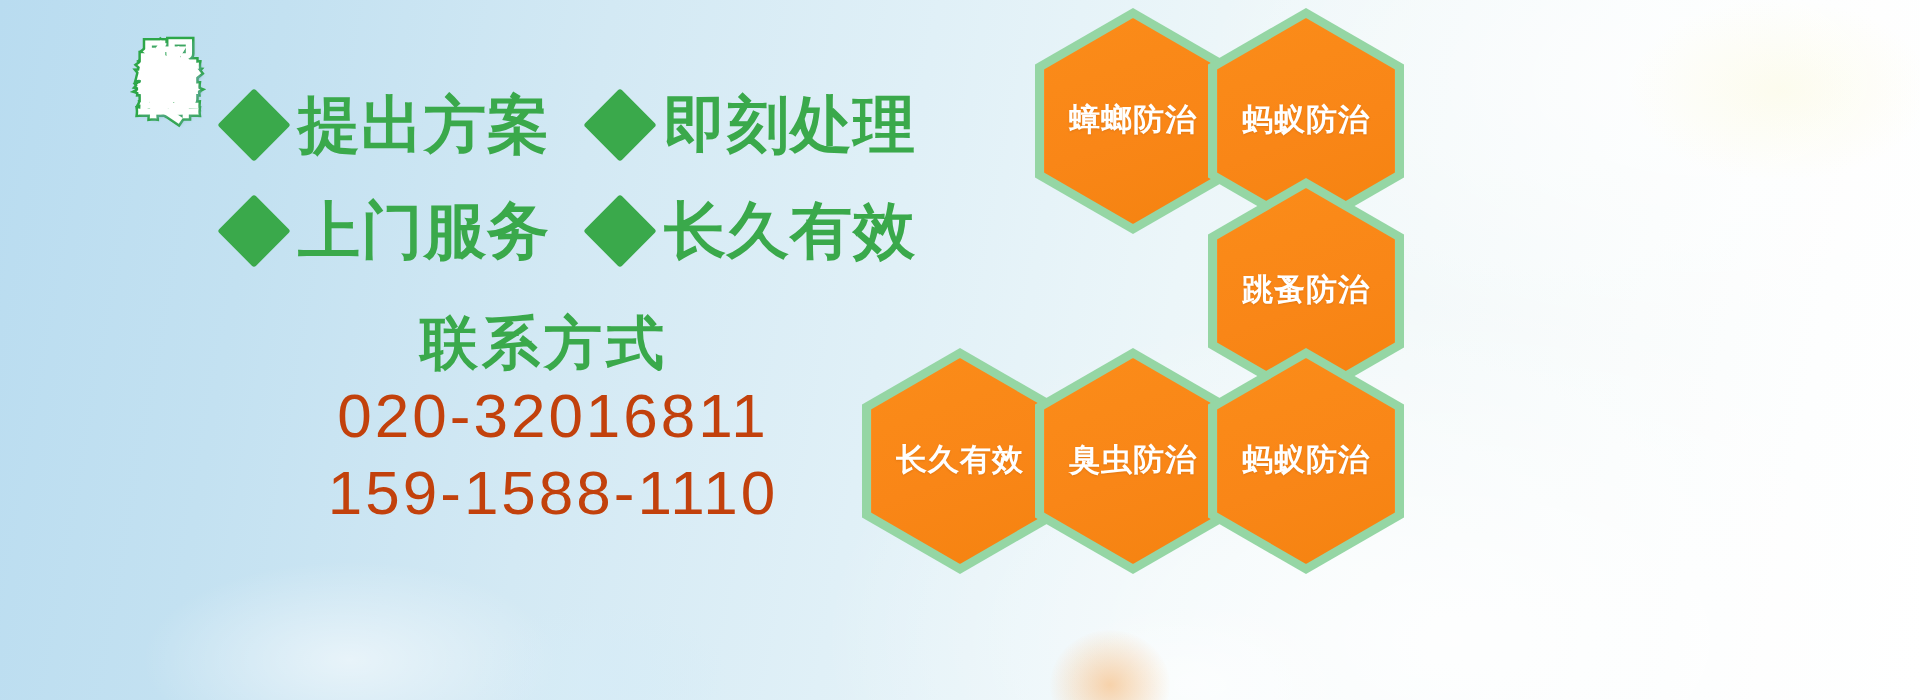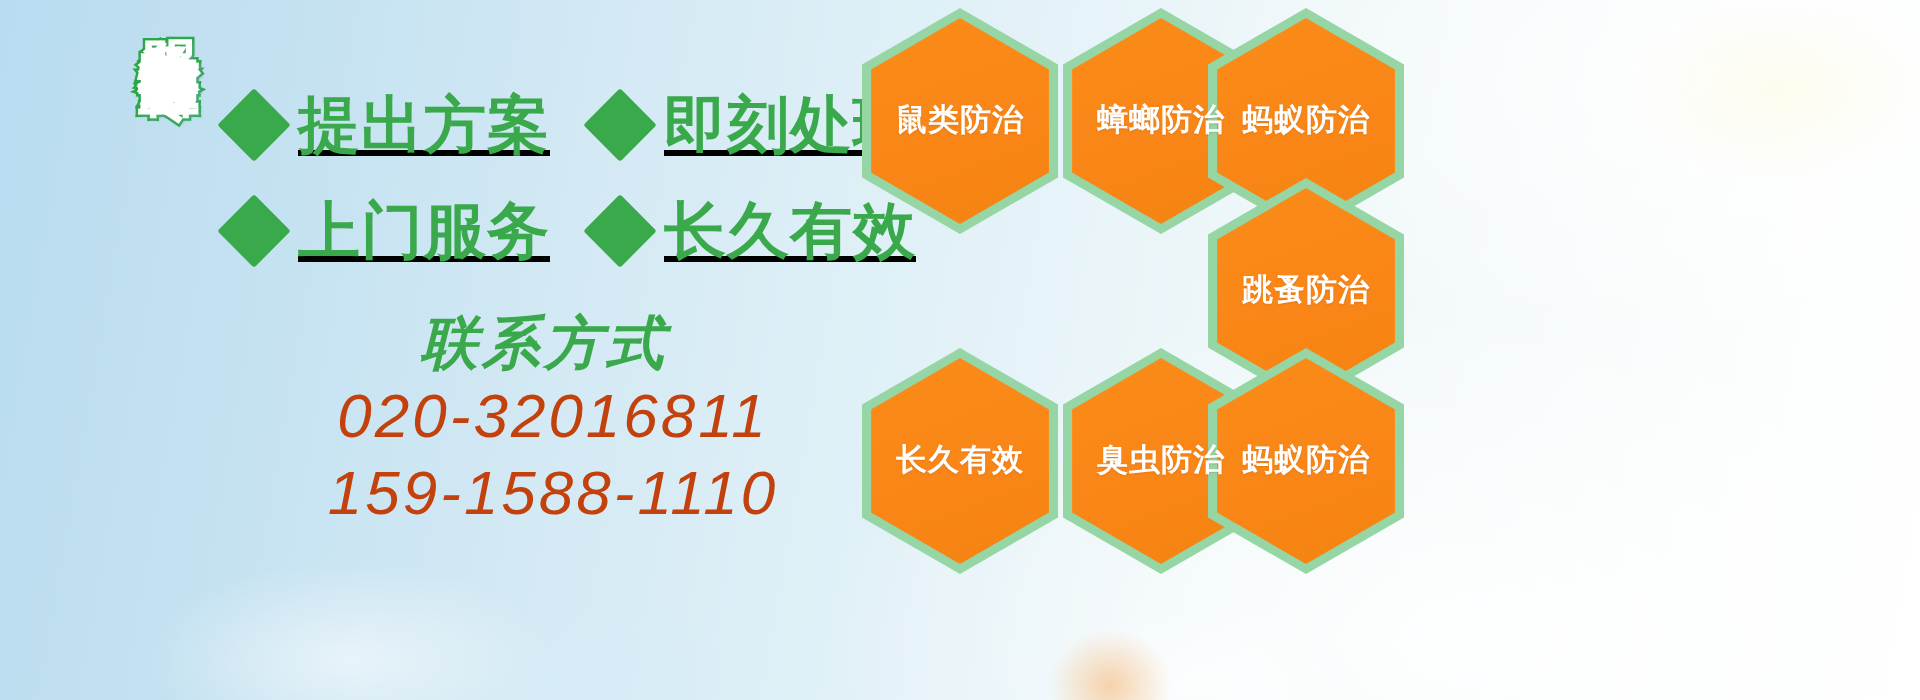--- a/index.html
+++ b/index.html
@@ -48,21 +48,20 @@
       0 0 1px #2fa84a, 0 0 2px rgba(47,168,74,.55),
       2px 2px 3px rgba(120,170,190,.45);
     white-space:nowrap;
   }
 
   
   #features {
     position:absolute;
     left:228px; top:72px;
     width:640px;
-    text-decoration:underline;
   }
   .feature-row {
     display:flex;
     align-items:center;
     height:106px;
     gap:18px;
     color:#3aa94b;
   }
   .diamond {
     width:52px; height:52px;
@@ -80,21 +79,20 @@
   }
   .feature-gap { width:8px; flex:0 0 auto; }
 
   
   #contact {
     position:absolute;
     left:228px; top:310px;
     width:640px;
     text-align:center;
     color:#3aa94b;
-    font-style:italic;
   }
   #contact-heading {
     font-size:58px;
     font-weight:bold;
     letter-spacing:4px;
     line-height:1.15;
     padding-right:8px;
   }
   .phone {
     font-size:62px;
@@ -134,21 +132,21 @@
     font-size:31px;
     font-weight:bold;
     letter-spacing:1px;
     white-space:nowrap;
     z-index:2;
     text-shadow:0 1px 2px rgba(160,80,10,.25);
   }
 
   
   .c0 { left:0px; }
-  .c1 { left:173px;margin-left:28px; }
+  .c1 { left:173px; }
   .c2 { left:346px; }
   .r0 { top:0px; }
   .r1 { top:170px; }
   .r2 { top:340px; }
 </style>
 </head>
 <body>
 
 <div class="bg-blob blob-a"></div>
 <div class="bg-blob blob-b"></div>
@@ -179,25 +177,20 @@
 </div>
 
 <div id="contact">
   <div id="contact-heading">联系方式</div>
   <div class="phone">020-32016811</div>
   <div class="phone">159-1588-1110</div>
 </div>
 
 <div id="honeycomb">
 
-  <div class="hex c0 r0">
-    <div class="outer"></div>
-    <div class="inner"></div>
-    <div class="label">鼠类防治</div>
-  </div>
 
   <div class="hex c1 r0">
     <div class="outer"></div>
     <div class="inner"></div>
     <div class="label">蟑螂防治</div>
   </div>
 
   <div class="hex c2 r0">
     <div class="outer"></div>
     <div class="inner"></div>

